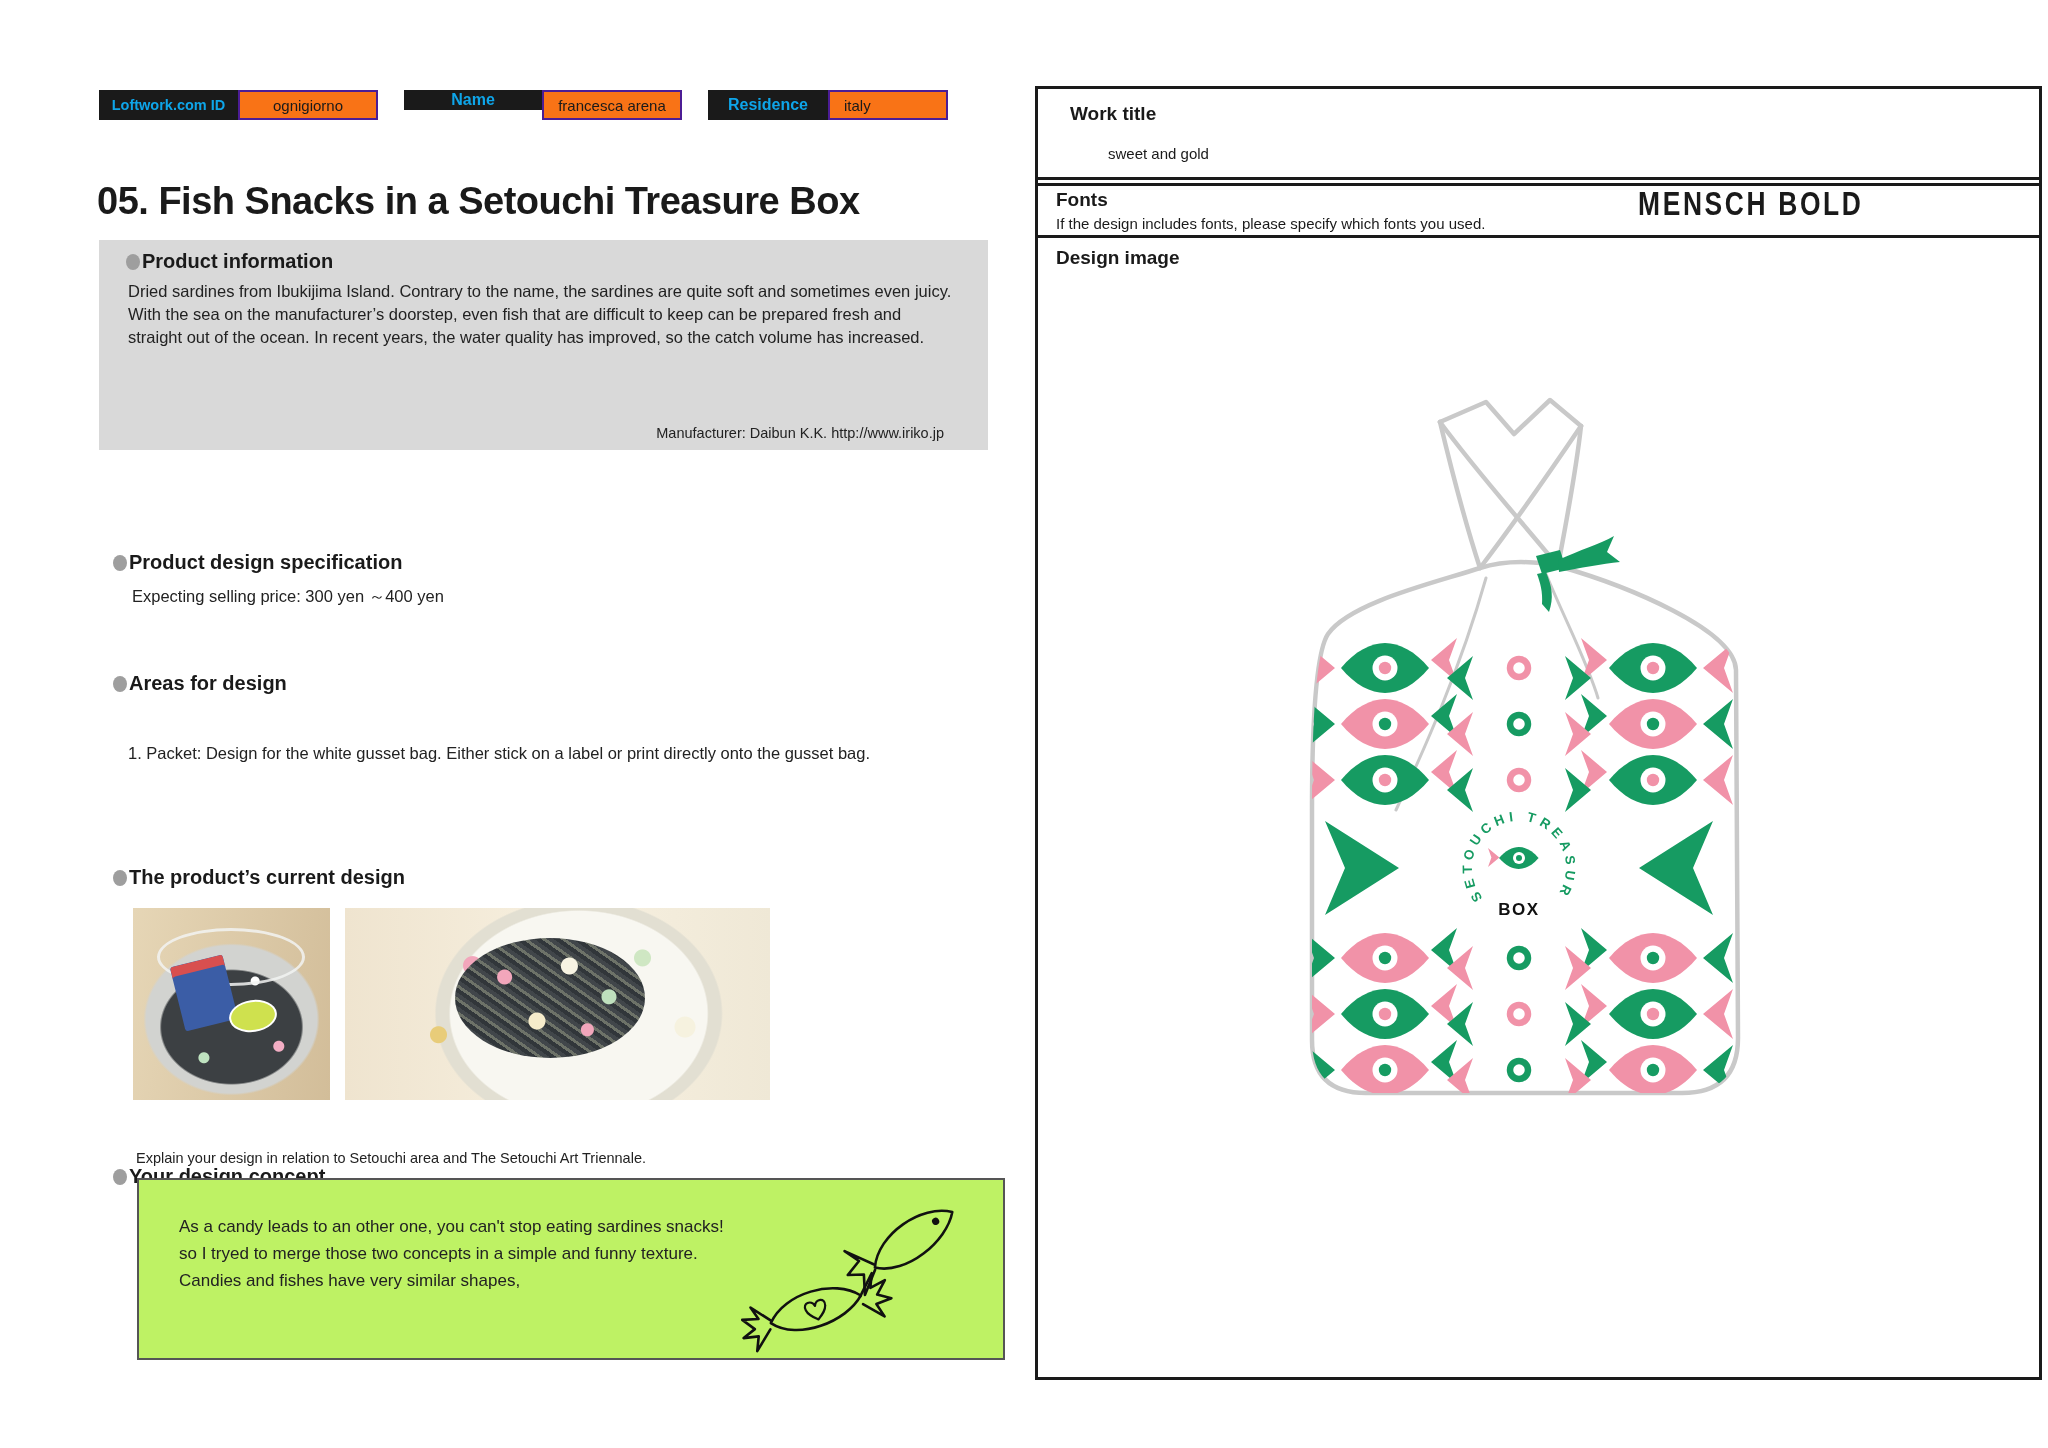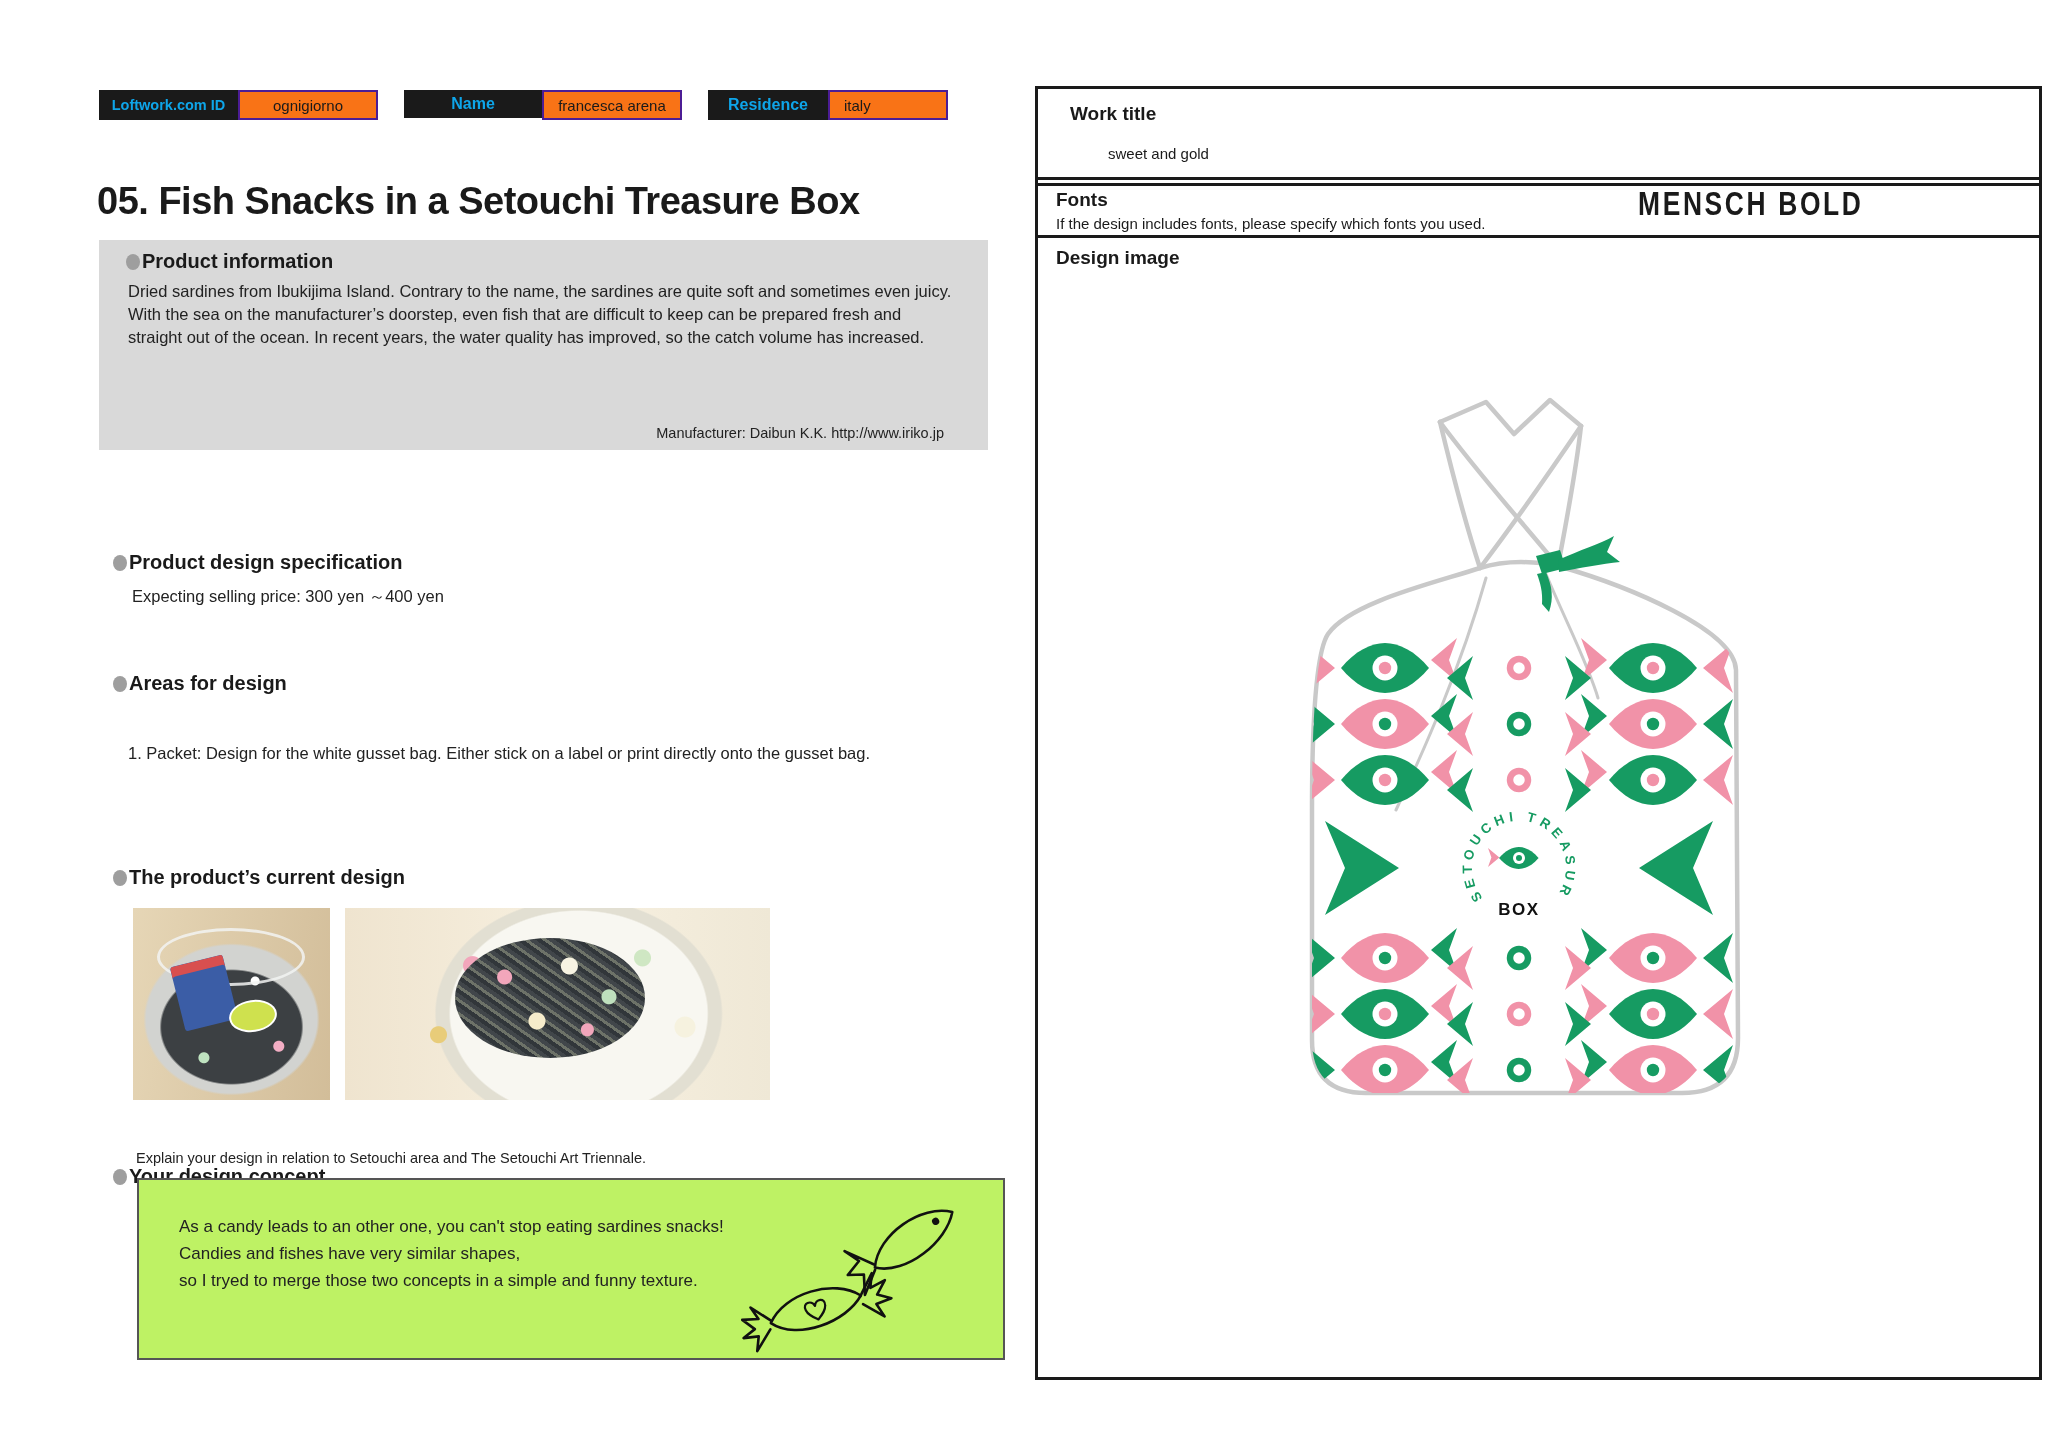--- a/index.html
+++ b/index.html
@@ -65,21 +65,21 @@
   .boxword{font-size:17px;font-weight:bold;letter-spacing:1.5px;fill:#111;}
 </style>
 </head>
 <body>
 
 <div class="page">
 
   <div class="abs idlabel" style="left:99px;top:90px;width:139px;height:30px;font-size:14.5px;">Loftwork.com ID</div>
   <div class="abs idvalue center" style="left:238px;top:90px;width:140px;height:30px;">ognigiorno</div>
 
-  <div class="abs idlabel" style="left:404px;top:90px;width:138px;height:28px;font-size:16px;">Name</div>
+  <div class="abs idlabel" style="left:404px;top:90px;width:138px;height:20px;font-size:16px;">Name</div>
   <div class="abs idvalue center" style="left:542px;top:90px;width:140px;height:30px;">francesca arena</div>
 
   <div class="abs idlabel" style="left:708px;top:90px;width:120px;height:30px;font-size:16px;">Residence</div>
   <div class="abs idvalue" style="left:828px;top:90px;width:120px;height:30px;padding-left:14px;">italy</div>
 
   <div class="abs doc-title" style="left:97px;top:180px;">05. Fish Snacks in a Setouchi Treasure Box</div>
 
   <div class="abs graybox" style="left:99px;top:240px;width:889px;height:210px;">
     <div class="abs sechead" style="left:27px;top:10px;">
       <span class="bullet"></span>
@@ -117,22 +117,22 @@
 
   <div class="abs sechead" style="left:113px;top:1165px;">
     <span class="bullet"></span>
     <span>Your design concept</span>
   </div>
   <div class="abs small-note" style="left:136px;top:1150px;">Explain your design in relation to Setouchi area and The Setouchi Art Triennale.</div>
 
   <div class="abs conceptbox" style="left:137px;top:1178px;width:868px;height:182px;">
     <div class="abs concept-text" style="left:40px;top:34px;">
       <div>As a candy leads to an other one, you can't stop eating sardines snacks!</div>
+      <div>so I tryed to merge those two concepts in a simple and funny texture.</div>
       <div>Candies and fishes have very similar shapes,</div>
-      <div>so I tryed to merge those two concepts in a simple and funny texture.</div>
     </div>
     <svg class="abs" style="right:6px;top:0;" width="330" height="178" viewBox="0 0 330 178">
       <g stroke="#111" stroke-width="2.6" fill="none" stroke-linejoin="round" stroke-linecap="round">
 
         <g transform="translate(245,62) rotate(-32)">
           <path d="M-45,2 C-25,-25 28,-27 50,-4 C30,18 -22,25 -45,2 Z"></path>
           <path d="M-44,-1 L-62,-28 L-55,-12 L-72,-6 L-58,2 L-68,20 L-46,4"></path>
           <circle cx="31" cy="-5" r="3.6" fill="#111" stroke="none"></circle>
         </g>
 

